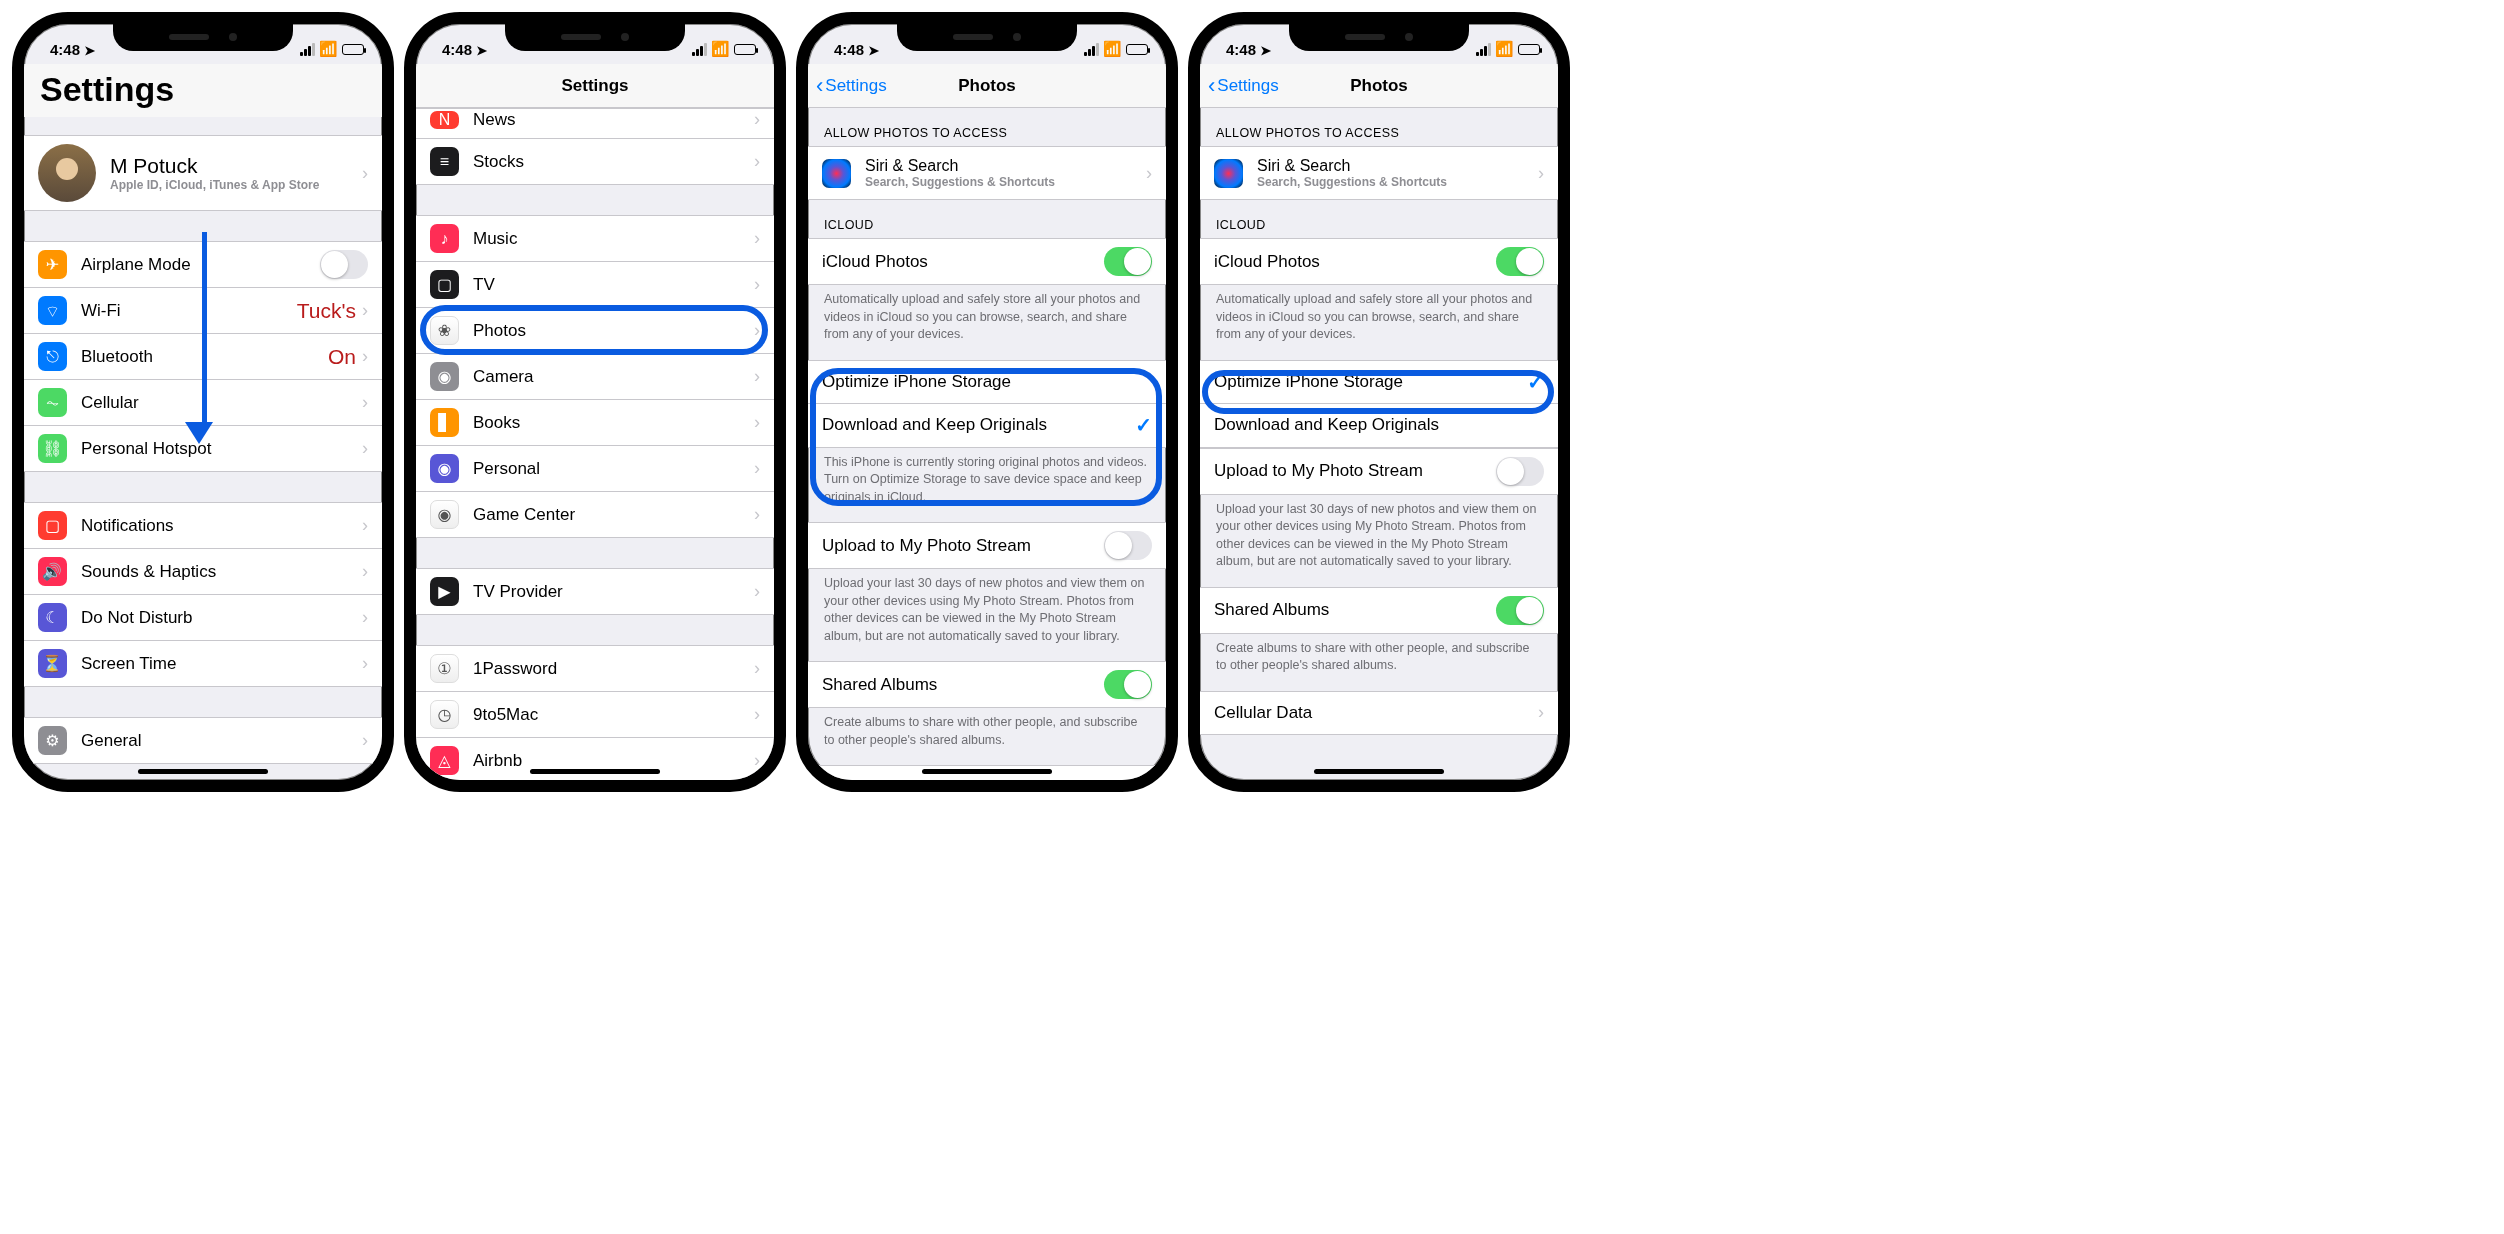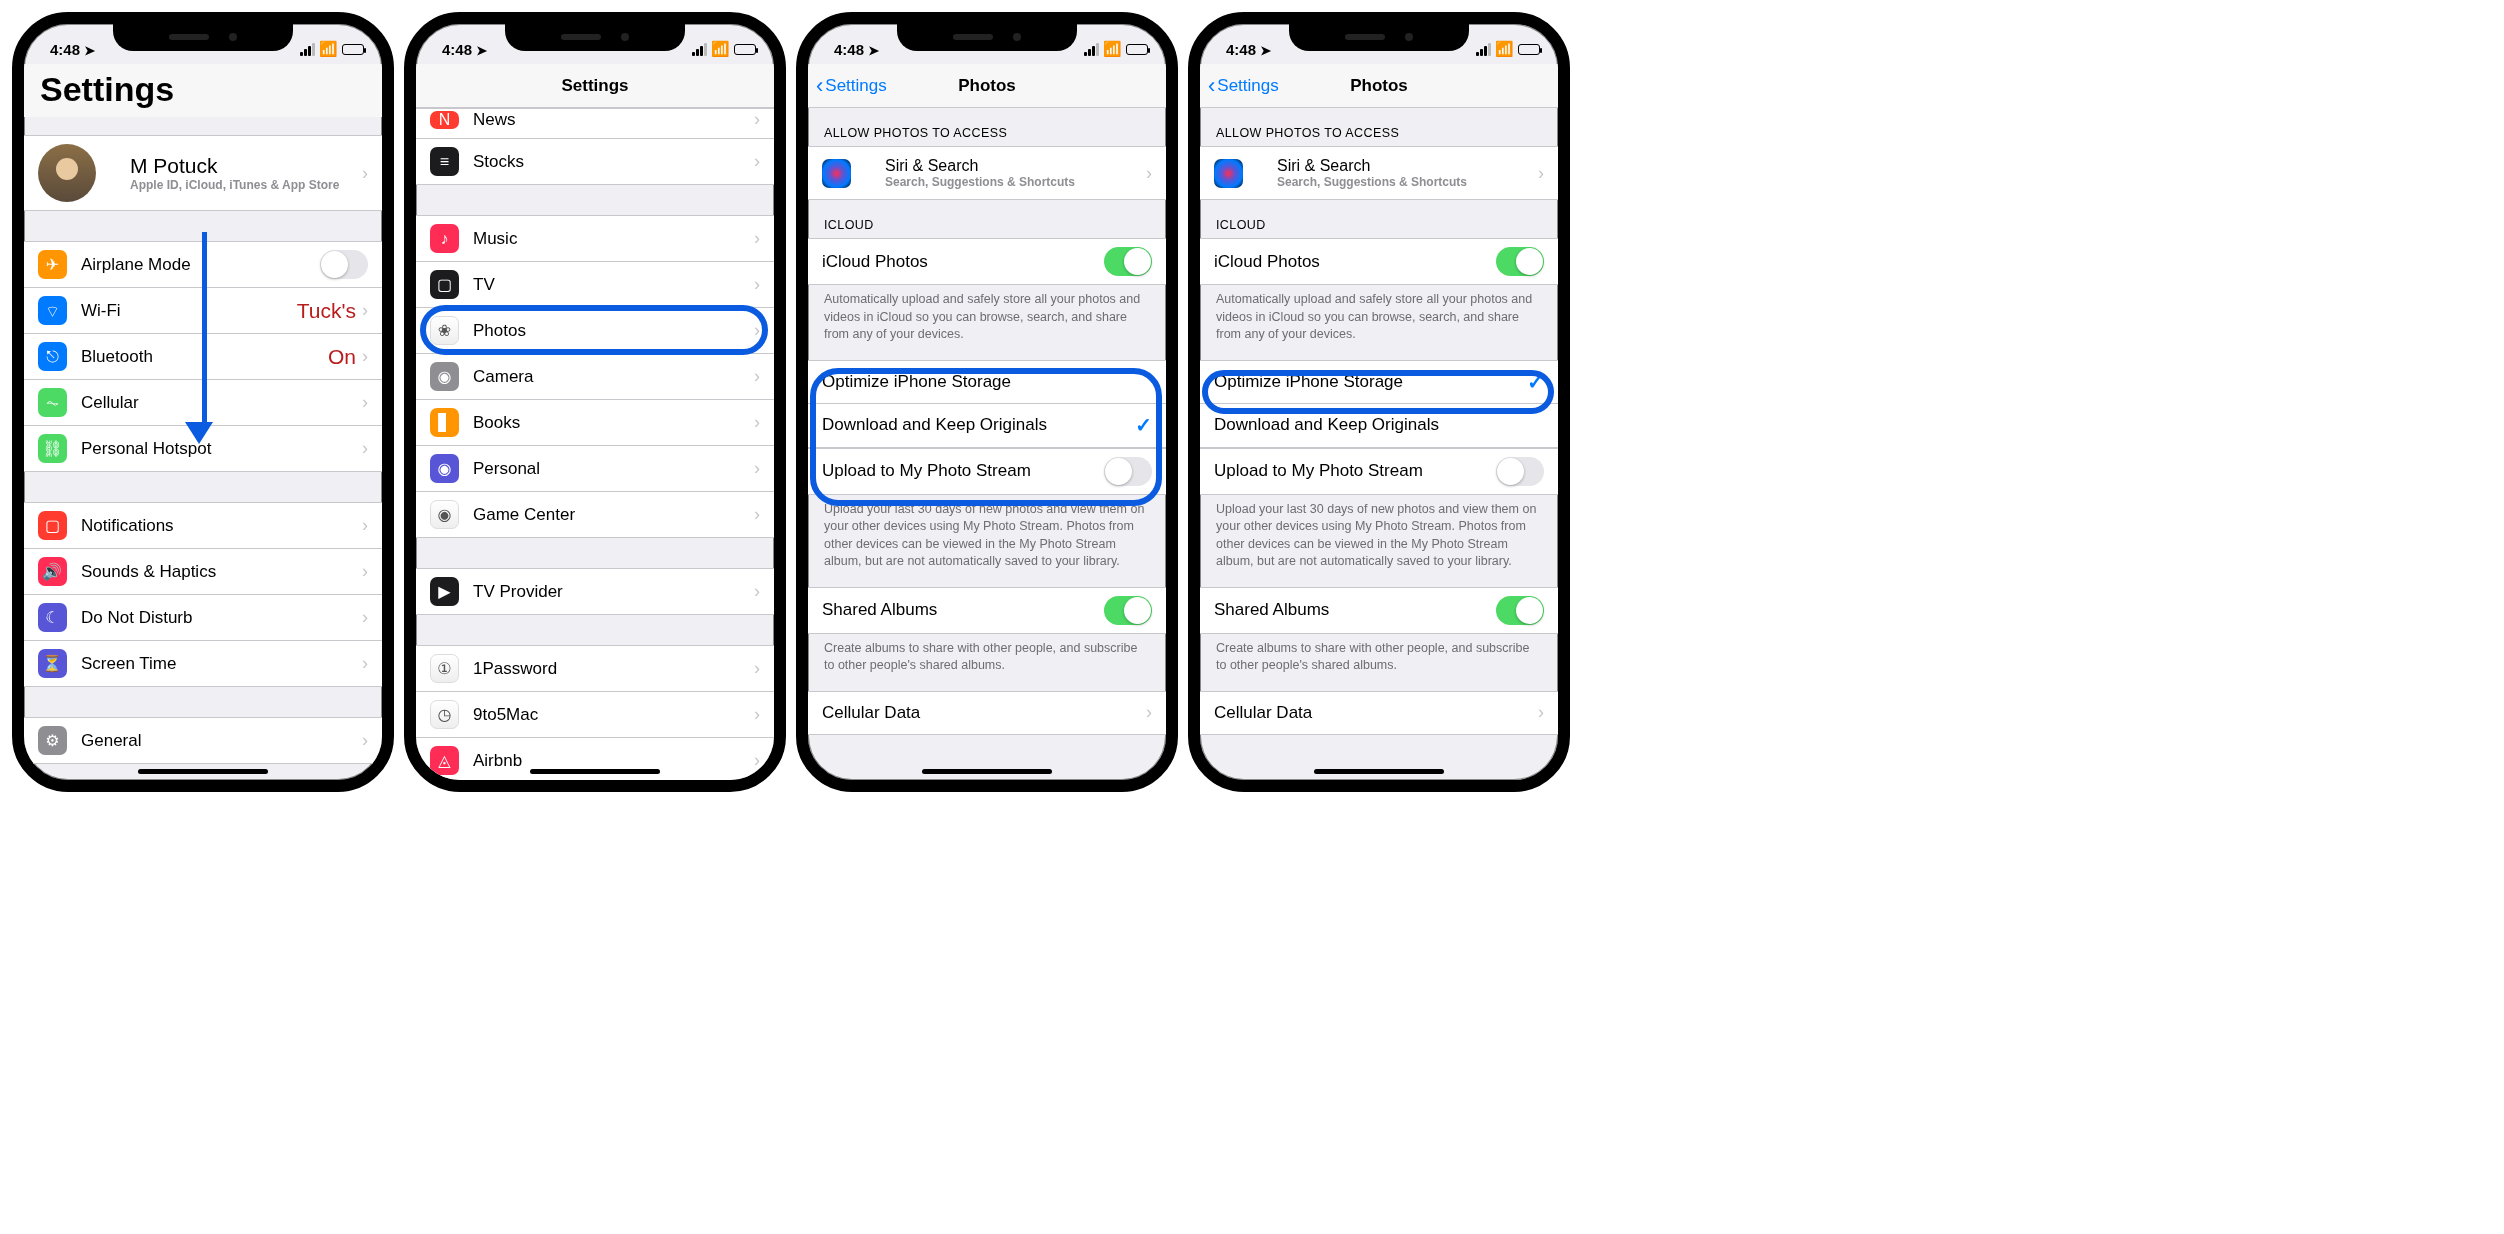--- a/index.html
+++ b/index.html
@@ -53,21 +53,21 @@
   .group .cell { border-left:none; border-right:none; }
   .cell .icon {
     width: 29px; height: 29px; border-radius: 7px; margin-right: 14px;
     display:flex; align-items:center; justify-content:center; font-size:16px; color:#fff; flex-shrink:0;
   }
   .cell .label { font-size: 17px; flex: 1; color:#000; }
   .cell .detail { font-size:21px; color:#b91c1c; margin-right:6px; }
   .cell .chev-right { color: #c7c7cc; font-size: 18px; }
   .cell .sub { font-size:12px; color:#8e8e93;font-weight:bold; }
   .stack { display:flex; flex-direction:column; flex:1; }
-  .cell.tall { min-height: 54px; gap: 20px; }
+  .cell.tall { min-height: 54px; }
 
   .switch { width: 48px; height: 29px; border-radius: 15px; background: #e5e5ea; position:relative; flex-shrink:0; }
   .switch.on { background: #4cd964; }
   .switch .knob { width:27px; height:27px; background:#fff; border-radius:50%; position:absolute; top:1px; left:1px; box-shadow: 0 1px 3px rgba(0,0,0,0.3); }
   .switch.on .knob { left: 20px; }
 
   .check { color:#007aff; font-size:20px; font-weight:600; }
 
   .avatar { width:58px; height:58px; border-radius:50%; background: linear-gradient(#8b6f47,#5a4a3a); margin-right:14px; flex-shrink:0; overflow:hidden; position:relative; }
   .avatar::after { content:""; position:absolute; top:14px; left:18px; width:22px; height:22px; background:#e8c9a0; border-radius:50%; }
@@ -353,20 +353,21 @@
     <div class="footer-text">Automatically upload and safely store all your photos and videos in iCloud so you can browse, search, and share from any of your devices.</div>
     <div class="group">
       <div class="cell">
         <span class="label">Optimize iPhone Storage</span>
       </div>
       <div class="cell">
         <span class="label">Download and Keep Originals</span>
         <span class="check">✓</span>
       </div>
     </div>
+    <div class="footer-text">This iPhone is currently storing original photos and videos. Turn on Optimize Storage to save device space and keep originals in iCloud.</div>
     <div class="group">
       <div class="cell">
         <span class="label">Upload to My Photo Stream</span>
         <div class="switch">
               <div class="knob"></div>
             </div>
       </div>
     </div>
     <div class="footer-text">Upload your last 30 days of new photos and view them on your other devices using My Photo Stream. Photos from other devices can be viewed in the My Photo Stream album, but are not automatically saved to your library.</div>
     <div class="group">

